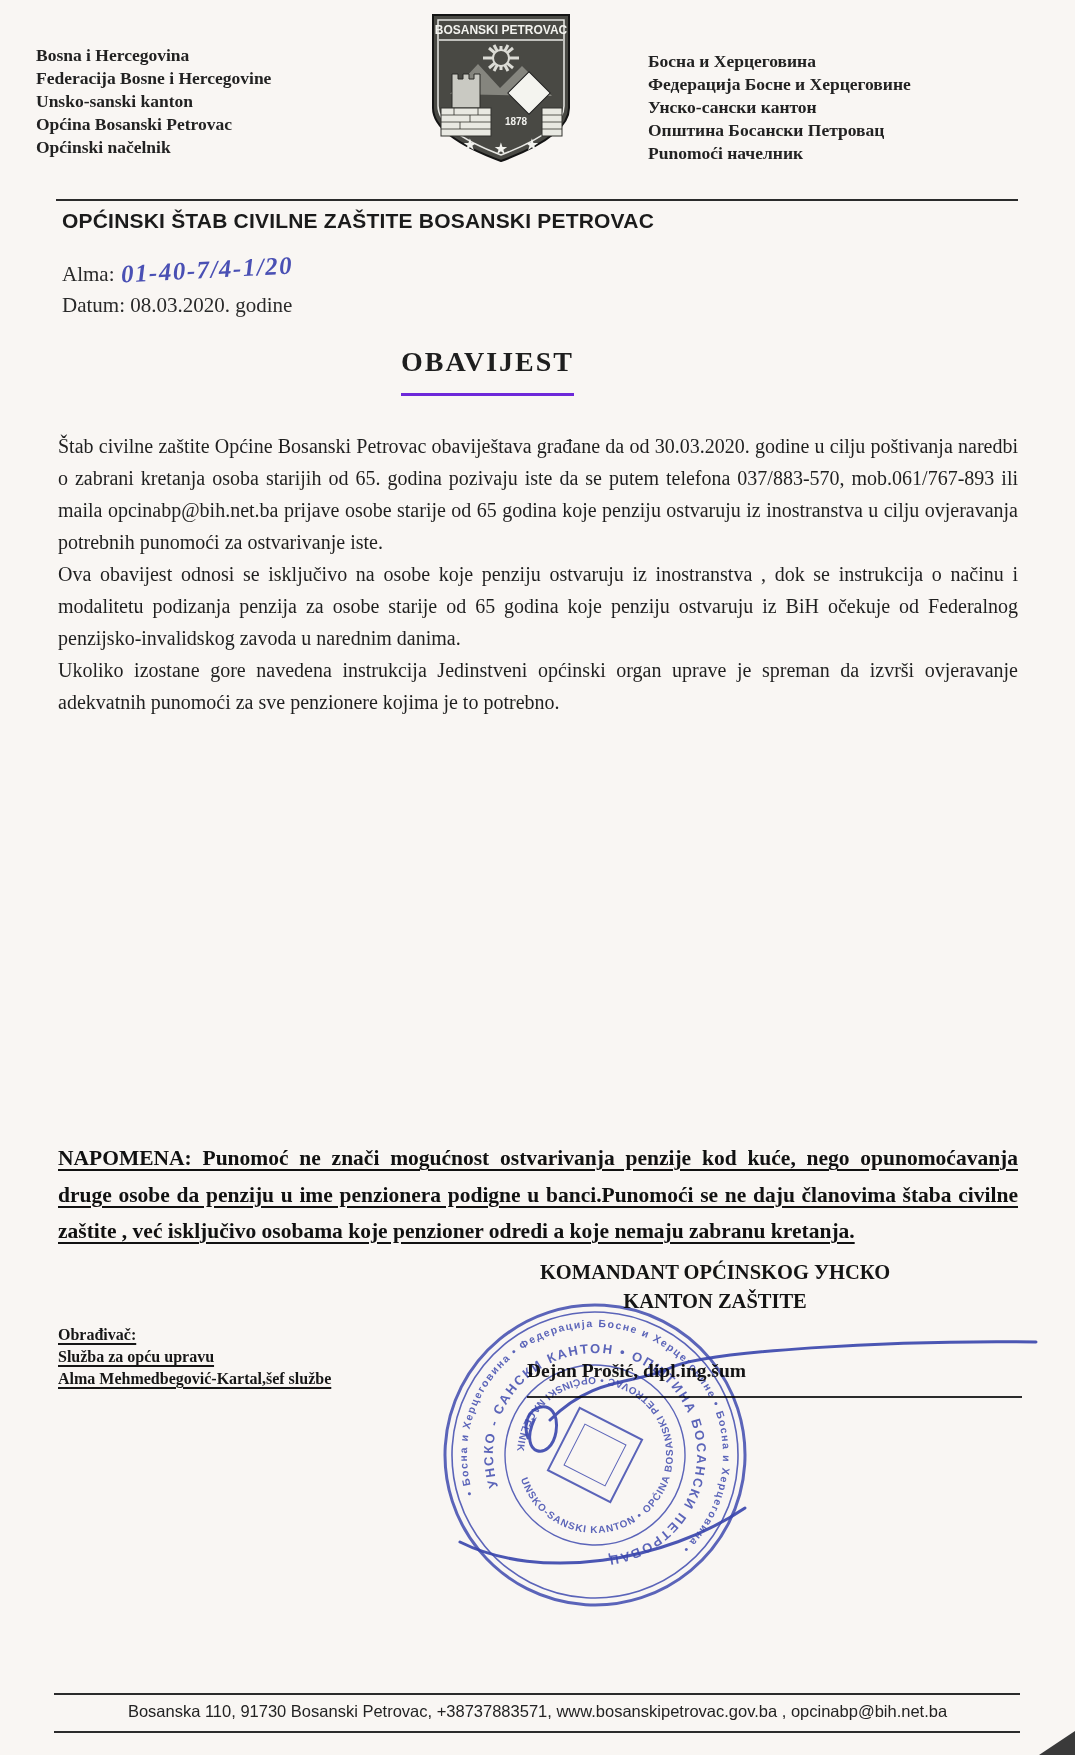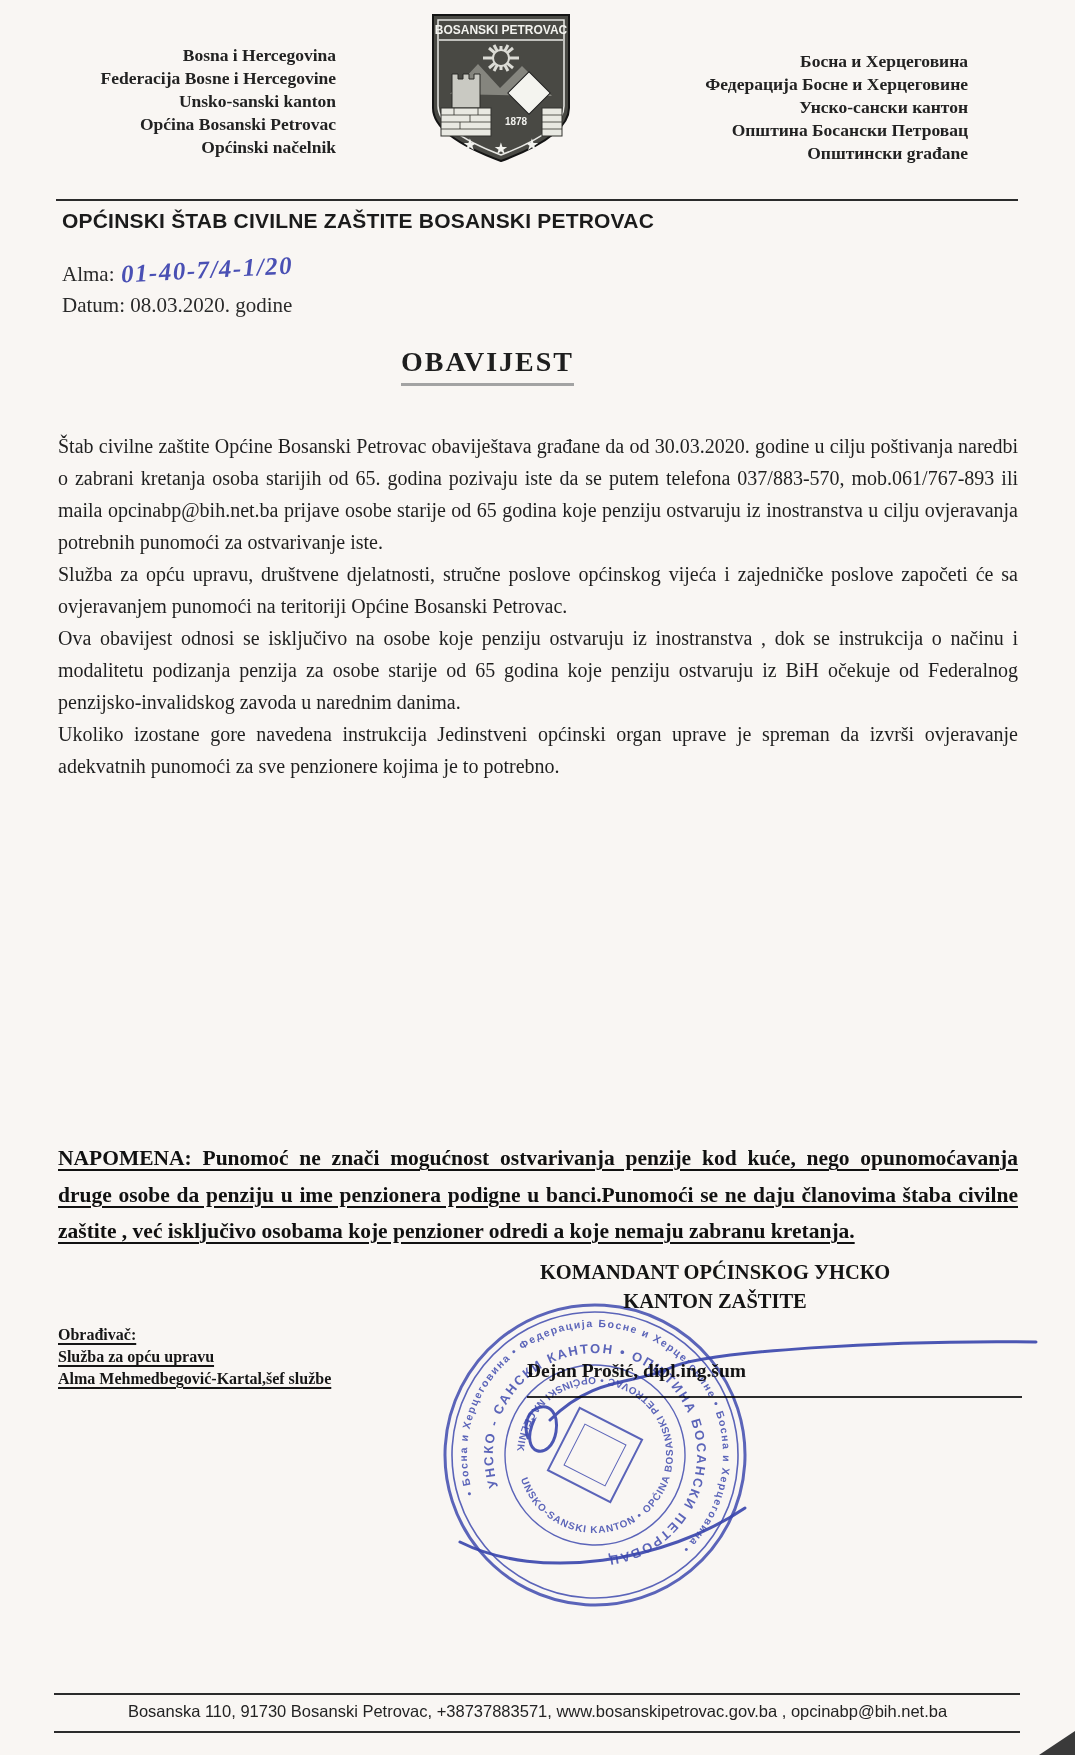--- a/index.html
+++ b/index.html
@@ -5,34 +5,34 @@
   html,body{margin:0;padding:0;}
   body{
     width:1075px;height:1755px;position:relative;
     background:#f9f6f3;
     font-family:"Liberation Serif", serif;
     color:#1e1e1e;
     overflow:hidden;
   }
   .abs{position:absolute;}
   
-  .hdr-block{width:300px;text-align:right;font-weight:bold;font-size:17.5px;line-height:23px;color:#222;}
+  .hdr-block{width:300px;text-align:left;font-weight:bold;font-size:17.5px;line-height:23px;color:#222;}
   .hdr-left{top:44px;left:36px;}
   .hdr-right{top:50px;left:648px;width:320px;}
   .emblem{top:12px;left:430px;width:142px;height:152px;}
   .rule{background:#2b2b2b;height:2px;}
   .rule-top{top:199px;left:56px;width:962px;}
   
   .org-title{top:209px;left:62px;font-family:"Liberation Sans",sans-serif;font-weight:bold;font-size:21px;letter-spacing:.2px;color:#1b1b1b;}
   
   .meta{top:257px;left:62px;font-size:21px;line-height:31px;color:#2a2a2a;}
   .broj-value{display:inline-block;font-style:italic;font-weight:bold;font-size:25px;color:#4a50b4;transform:rotate(-3deg) translateY(-3px);letter-spacing:1.5px;margin-left:6px;}
   
   .doc-title{top:346px;left:0;width:975px;text-align:center;font-weight:bold;font-size:28px;letter-spacing:2px;}
-  .doc-title span{border-bottom:3px solid #a3a3a3;padding-bottom:6px;}
+  .doc-title span{border-bottom:3px solid #6d28d9;padding-bottom:16px;}
   
   .body-text{top:430px;left:58px;width:960px;font-size:20px;line-height:32px;text-align:justify;color:#1f1f1f;}
   .body-text p{margin:0;}
   
   .napomena{top:1140px;left:58px;width:960px;font-size:21.5px;line-height:36.5px;font-weight:bold;text-align:justify;color:#111;}
   .napomena span{text-decoration:underline;text-decoration-thickness:2px;text-underline-offset:4px;}
   
   .obradivac{top:1324px;left:58px;font-size:16px;line-height:22px;font-weight:bold;color:#161616;}
   .obradivac div{text-decoration:underline;text-decoration-thickness:1.5px;text-underline-offset:3px;}
   
@@ -104,39 +104,38 @@
         <text x="102" y="138">★</text>
     </g>
   </svg>
 </div>
 
 <div class="abs hdr-block hdr-right">
   <div>Босна и Херцеговина</div>
   <div>Федерација Босне и Херцеговине</div>
   <div>Унско-сански кантон</div>
   <div>Општина Босански Петровац</div>
-  <div>Општински građane</div>
+  <div>Punomoći начелник</div>
 </div>
 
 <div class="abs rule rule-top"></div>
 
 <div class="abs org-title">OPĆINSKI ŠTAB CIVILNE ZAŠTITE BOSANSKI PETROVAC</div>
 
 <div class="abs meta">
   <div>
     <span>Alma:</span><span class="broj-value">01-40-7/4-1/20</span>
   </div>
   <div>Datum: 08.03.2020. godine</div>
 </div>
 
 <div class="abs doc-title"><span>OBAVIJEST</span></div>
 
 <div class="abs body-text">
   <p>Štab civilne zaštite Općine Bosanski Petrovac obaviještava građane da od 30.03.2020. godine u cilju poštivanja naredbi o zabrani kretanja osoba starijih od 65. godina pozivaju iste da se putem telefona 037/883-570, mob.061/767-893 ili maila opcinabp@bih.net.ba prijave osobe starije od 65 godina koje penziju ostvaruju iz inostranstva u cilju ovjeravanja potrebnih punomoći za ostvarivanje iste.</p>
-  <p>Služba za opću upravu, društvene djelatnosti, stručne poslove općinskog vijeća i zajedničke poslove započeti će sa ovjeravanjem punomoći na teritoriji Općine Bosanski Petrovac.</p>
   <p>Ova obavijest odnosi se isključivo na osobe koje penziju ostvaruju iz inostranstva , dok se instrukcija o načinu i modalitetu podizanja penzija za osobe starije od 65 godina koje penziju ostvaruju iz BiH očekuje od Federalnog penzijsko-invalidskog zavoda u narednim danima.</p>
   <p>Ukoliko izostane gore navedena instrukcija Jedinstveni općinski organ uprave je spreman da izvrši ovjeravanje adekvatnih punomoći za sve penzionere kojima je to potrebno.</p>
 </div>
 
 <div class="abs napomena"><span>NAPOMENA: Punomoć ne znači mogućnost ostvarivanja penzije kod kuće, nego opunomoćavanja druge osobe da penziju u ime penzionera podigne u banci.Punomoći se ne daju članovima štaba civilne zaštite , već isključivo osobama koje penzioner odredi a koje nemaju zabranu kretanja.</span></div>
 
 <div class="abs obradivac">
   <div>Obrađivač:</div>
   <div>Služba za opću upravu</div>
   <div>Alma Mehmedbegović-Kartal,šef službe</div>

